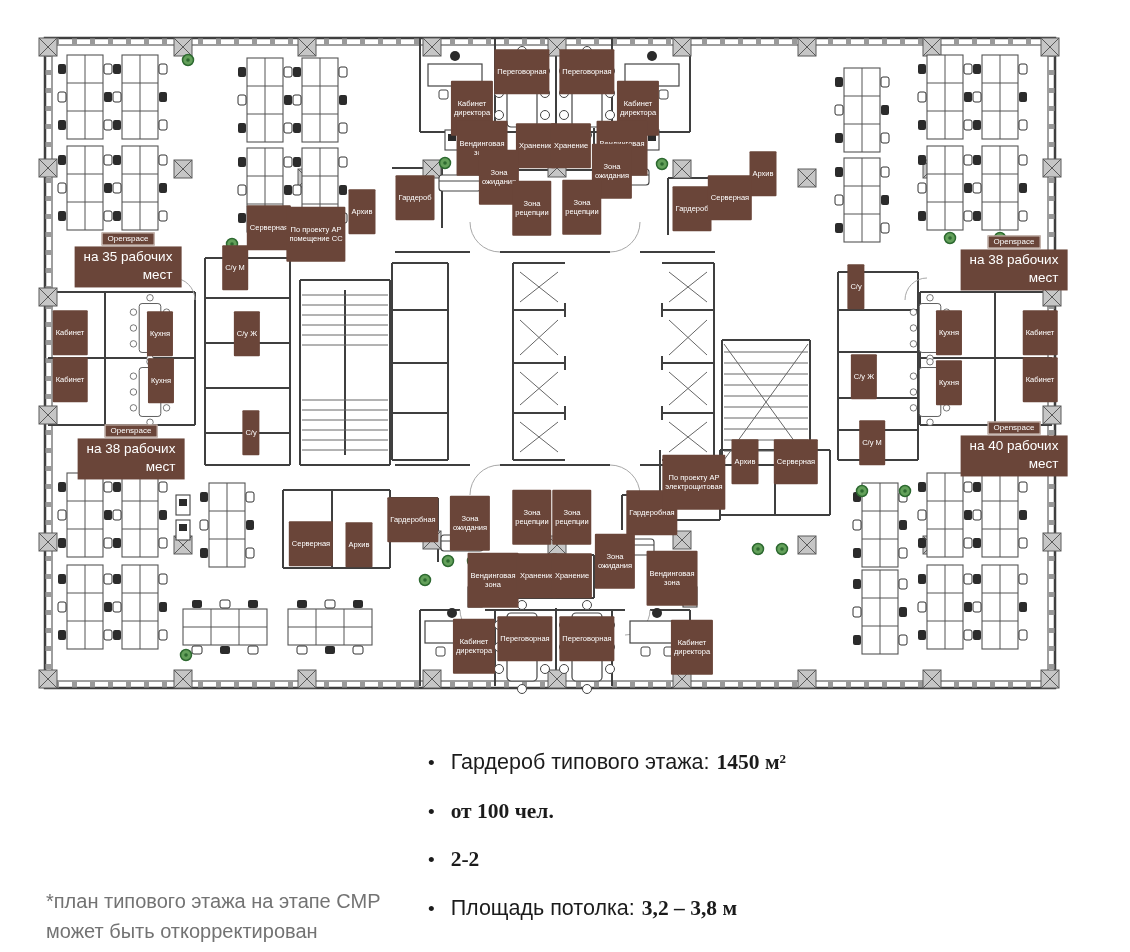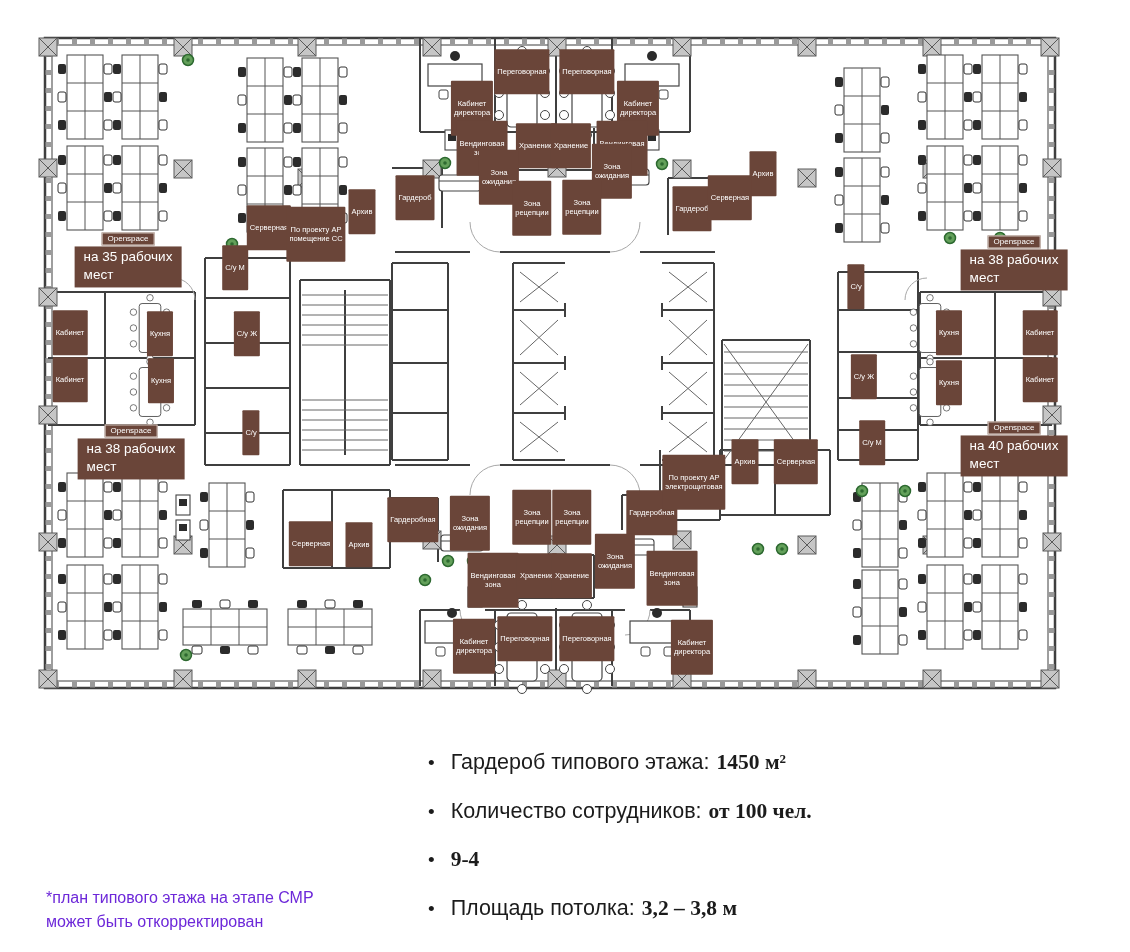--- a/index.html
+++ b/index.html
@@ -10,24 +10,24 @@
   .plan svg{position:absolute;left:0;top:0;}
   .labels{position:absolute;left:0;top:0;width:1130px;height:710px;}
   .room-label{position:absolute;transform:translate(-50%,-50%);background:var(--brown);
       color:#fff;font-size:7.5px;line-height:1.25;padding:18px 3px;white-space:pre-line;
       text-align:center;border-radius:1px;}
   .os-label{position:absolute;transform:translate(-50%,-50%);display:flex;
       flex-direction:column;align-items:center;}
   .os-tag{background:var(--brown);color:#fff;font-size:8px;padding:1px 5px;
       border:1px solid #d9cec7;margin-bottom:1px;}
   .os-main{background:var(--brown);color:#fff;font-size:13.5px;font-weight:400;
-      padding:2px 9px 4px;white-space:pre-line;text-align:left;line-height:1.3;}
+      padding:2px 9px 4px;white-space:pre-line;text-align:right;line-height:1.3;}
   .title{position:absolute;left:42px;top:818px;font-size:27px;font-weight:700;
       color:#141414;letter-spacing:.3px;}
-  .footnote{position:absolute;left:46px;top:886px;font-size:16px;color:#6d28d9;
+  .footnote{position:absolute;left:46px;top:886px;font-size:20px;color:#737373;
       white-space:pre-line;line-height:1.5;}
   .specs{position:absolute;left:428px;top:750px;list-style:none;margin:0;padding:0;}
   .specs li{display:flex;align-items:baseline;font-size:21.5px;color:#1b1b1b;
       height:28px;margin-bottom:20.5px;}
   .dot{margin-right:16px;font-size:19px;color:#1b1b1b;}
   .spec-label{font-weight:400;margin-right:7px;}
   .spec-value{font-weight:700;font-family:Liberation Serif, serif;}
 </style>
 </head>
 <body>
@@ -372,26 +372,25 @@
 может быть откорректирован</div>
 
   <ul class="specs">
     <li>
       <span class="dot">•</span>
       <span class="spec-label">Гардероб типового этажа:</span>
       <span class="spec-value">1450 м²</span>
     </li>
     <li>
       <span class="dot">•</span>
-      <span class="spec-label">Количество сотрудников:</span>
       <span class="spec-value">от 100 чел.</span>
     </li>
     <li>
       <span class="dot">•</span>
-      <span class="spec-value">9-4</span>
+      <span class="spec-value">2-2</span>
     </li>
     <li>
       <span class="dot">•</span>
       <span class="spec-label">Площадь потолка:</span>
       <span class="spec-value">3,2 – 3,8 м</span>
     </li>
   </ul>
 
 </div>
 

